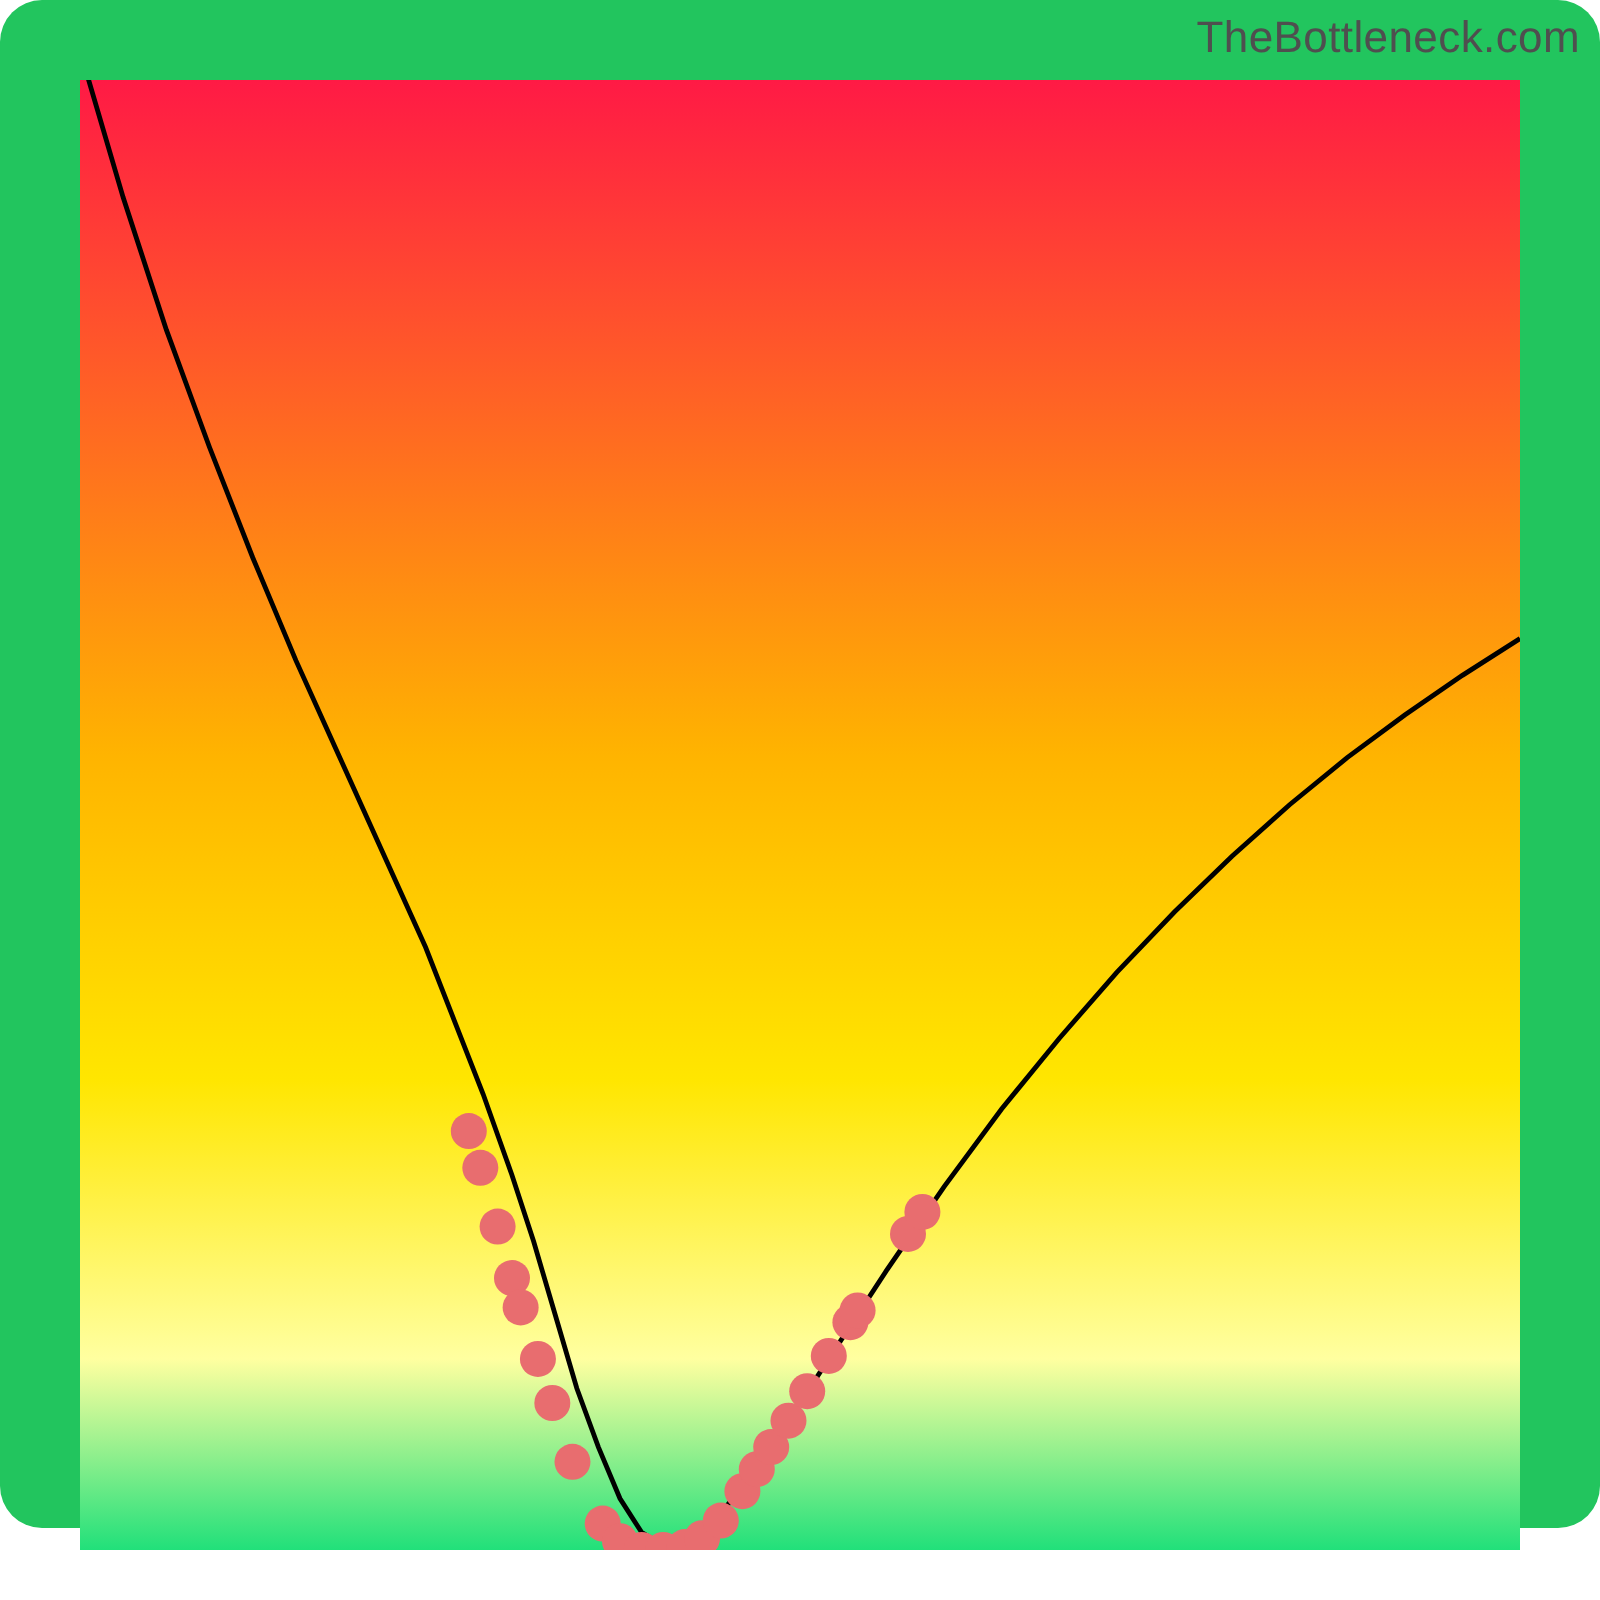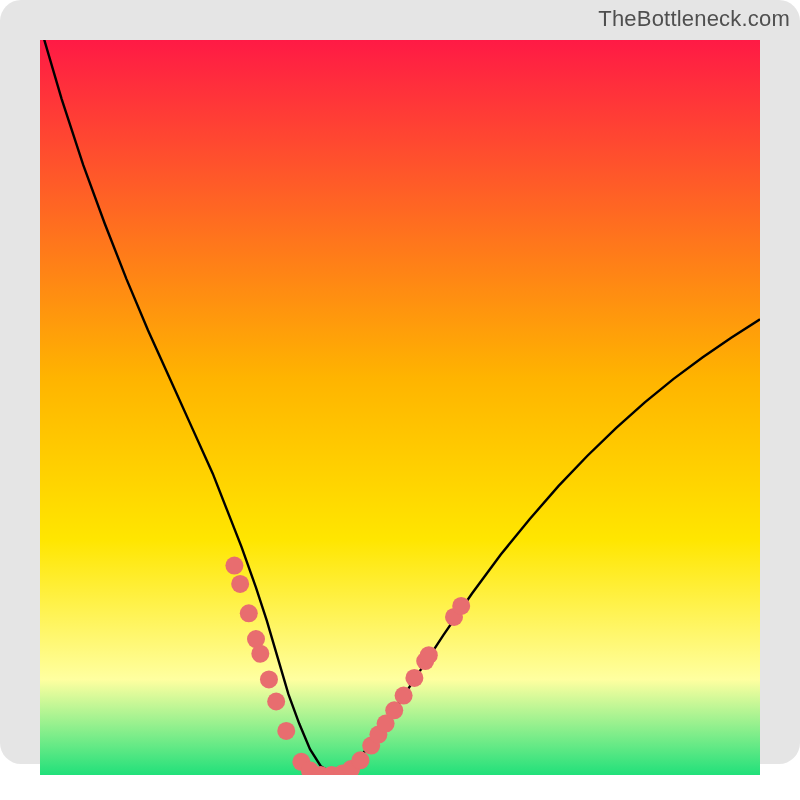--- a/index.html
+++ b/index.html
@@ -6,21 +6,21 @@
     margin: 0;
     padding: 0;
     width: 800px;
     height: 800px;
     overflow: hidden;
     font-family: Arial, Helvetica, sans-serif;
   }
   .root {
     width: 800px;
     height: 764px;
-    background: #e5e5e5;
+    background: #22c55e;
     position: relative;
     border-radius: 21px;
   }
   .watermark {
     position: absolute;
     top: 6px;
     right: 10px;
     color: #4f4f4f;
     font-size: 22px;
     font-weight: 500;

